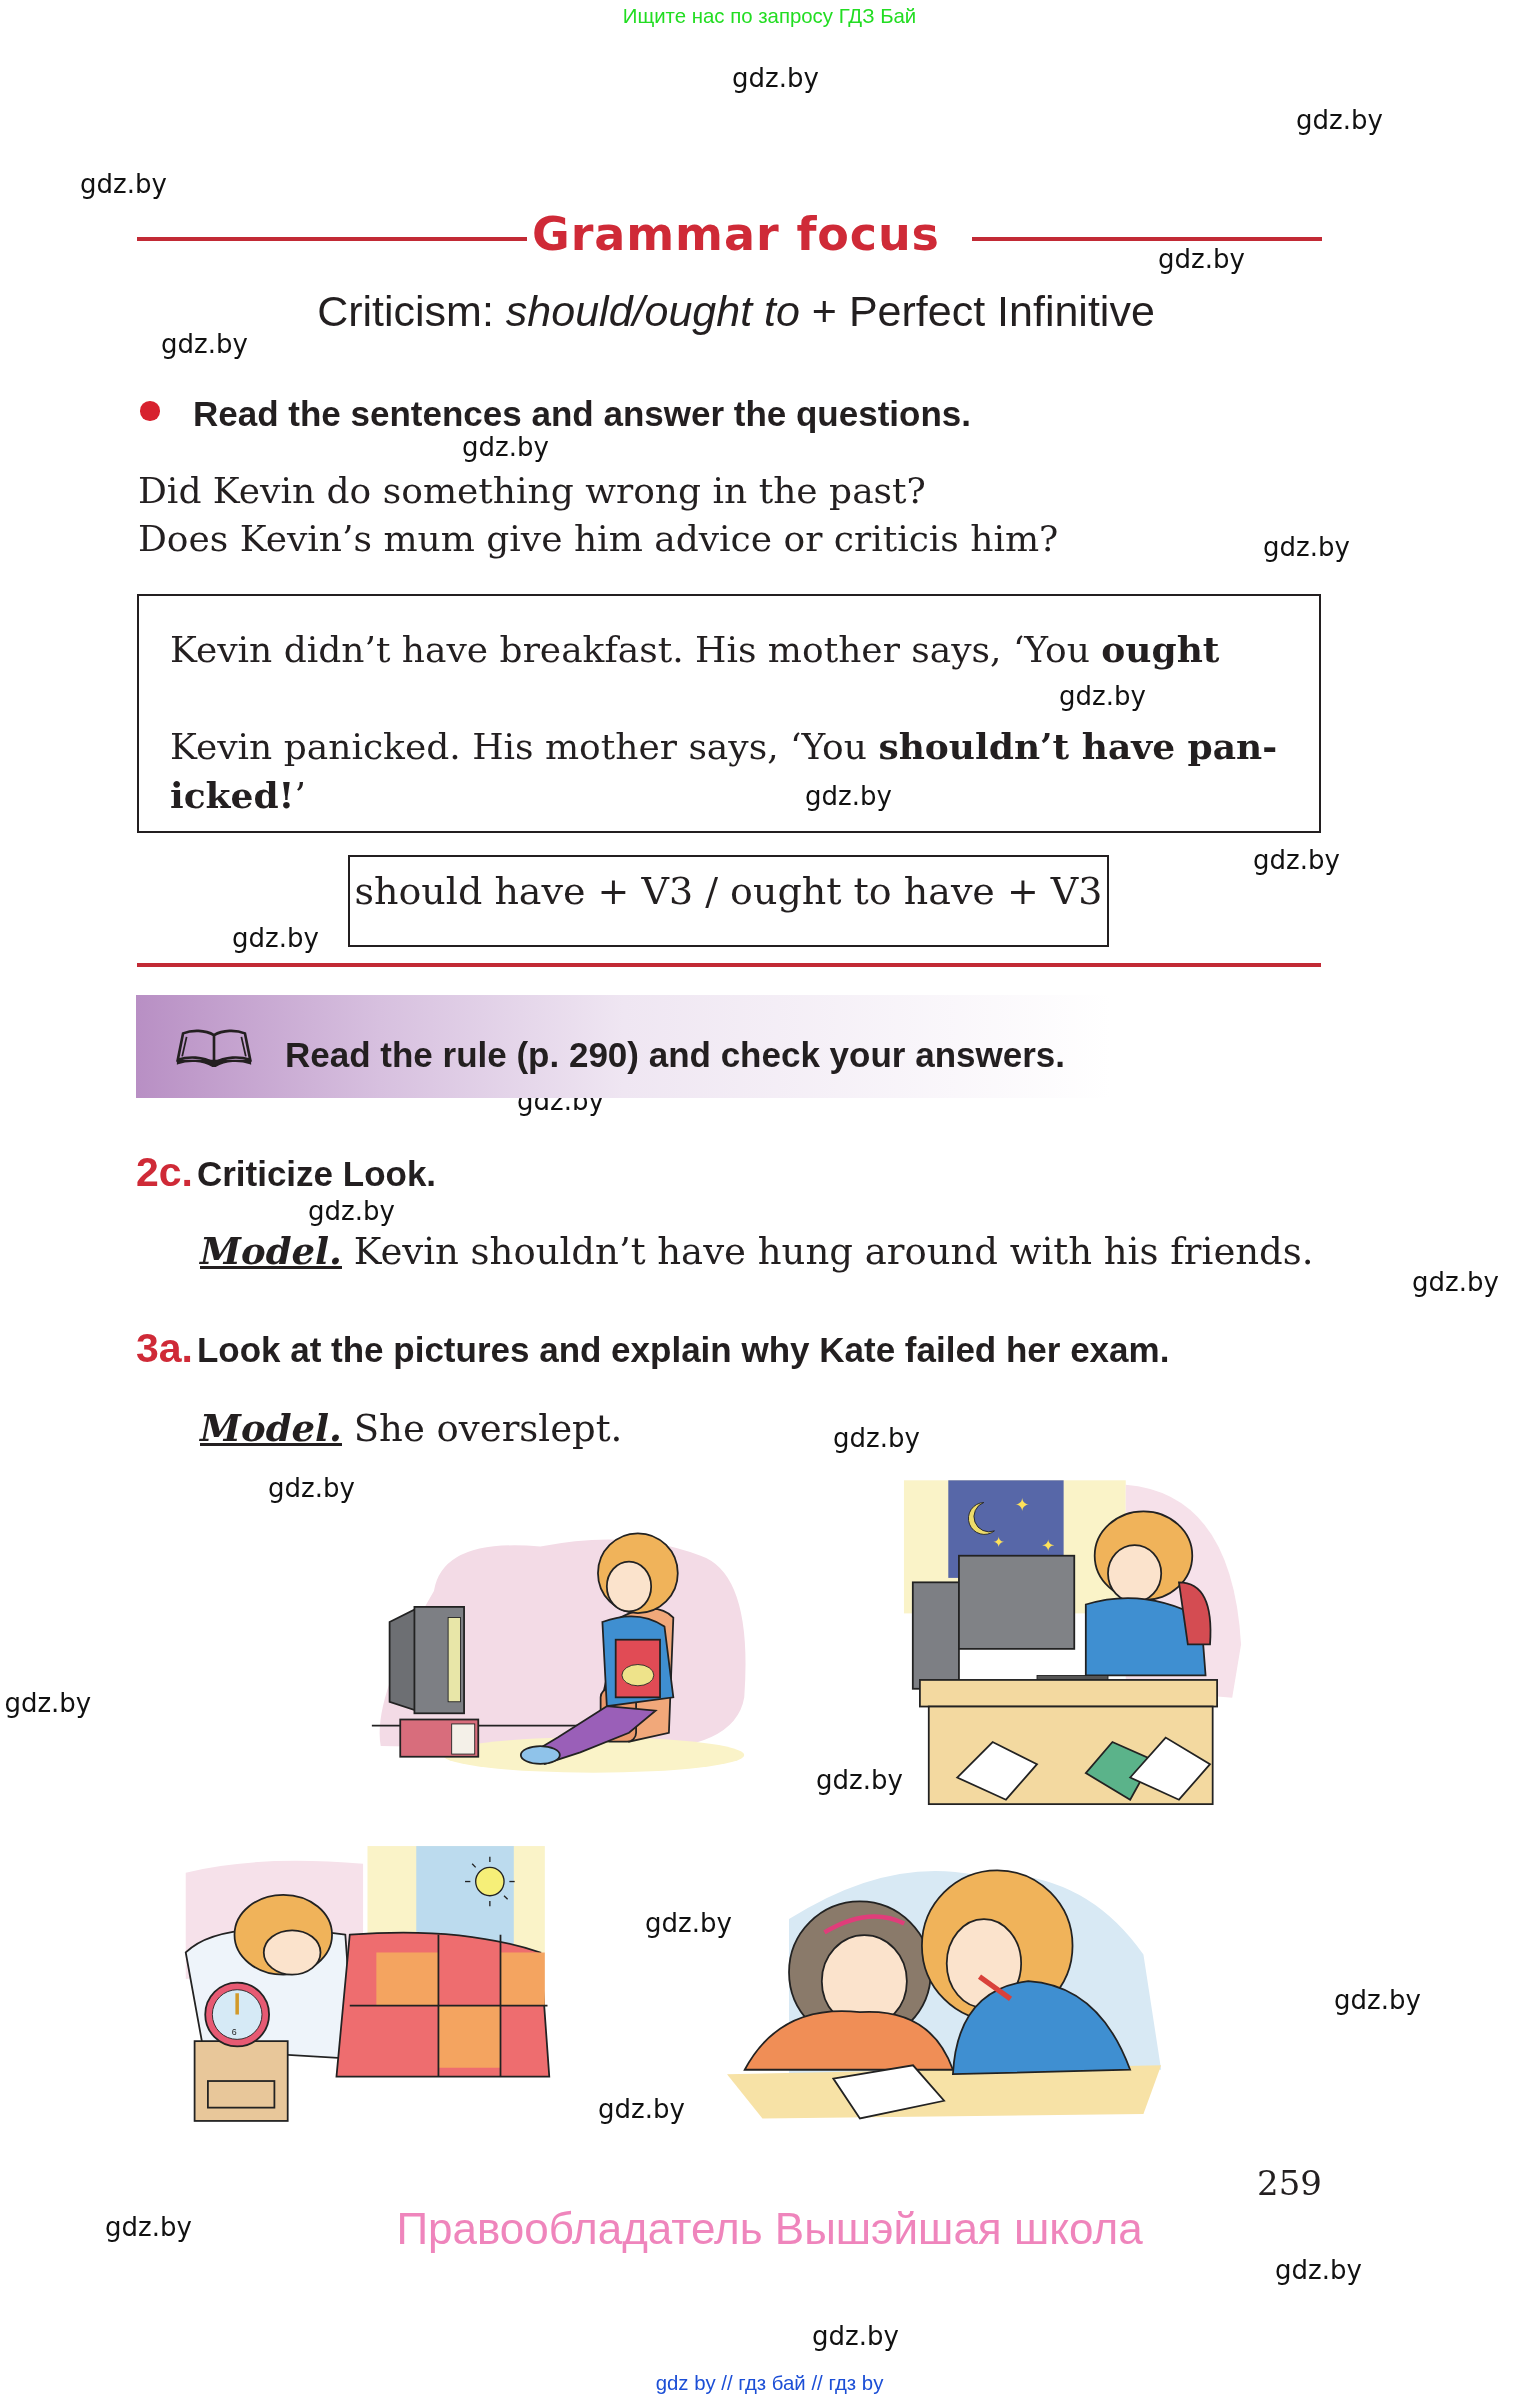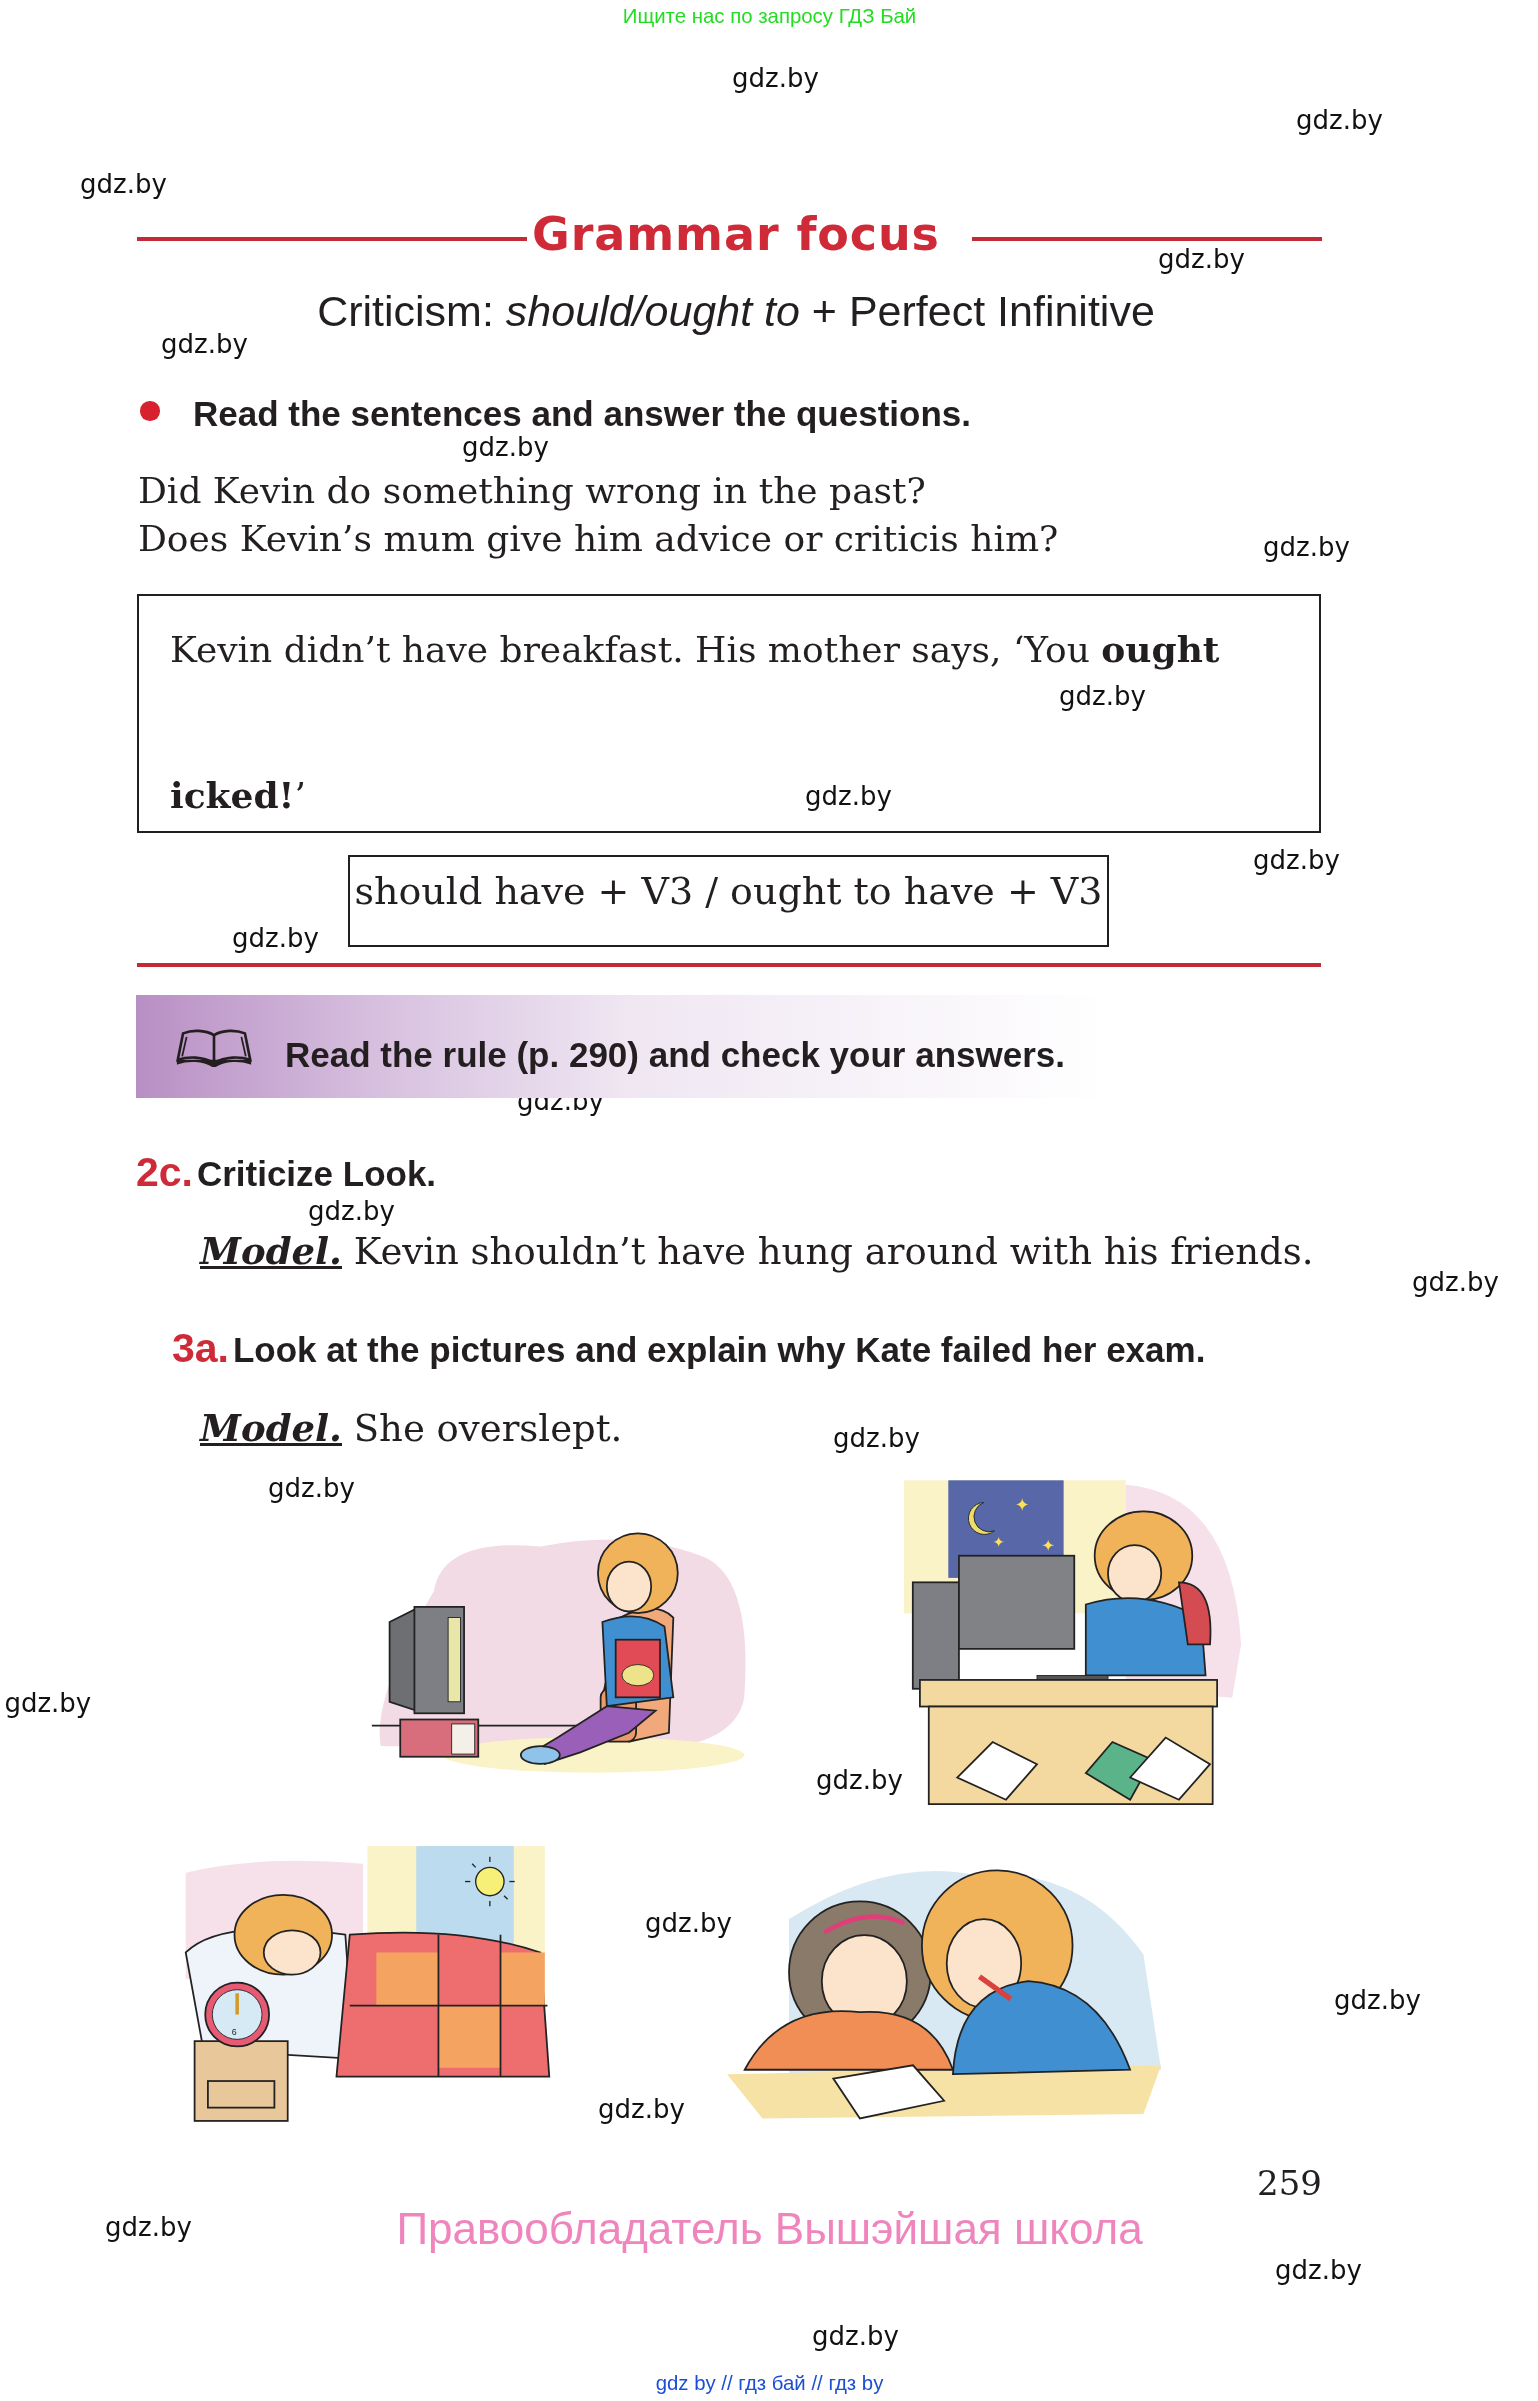--- a/index.html
+++ b/index.html
@@ -68,20 +68,21 @@
 
 <div class="subtitle"><span>Criticism: </span><i>should/ought to</i><span> + Perfect Infinitive</span></div>
 
 <div class="bullet"></div>
 <div class="instr" style="left:193px; top:394px;">Read the sentences and answer the questions.</div>
 <div class="q" style="top:470px;">Did Kevin do something wrong in the past?</div>
 <div class="q" style="top:518px;">Does Kevin’s mum give him advice or criticis him?</div>
 
 <div class="box">
   <div class="box-line" style="top:32px;"><span>Kevin didn’t have breakfast. His mother says, ‘You </span><b>ought</b></div>
+  <div class="box-line" style="top:129px;"><span>Kevin panicked. His mother says, ‘You </span><b>shouldn’t have pan-</b></div>
   <div class="box-line" style="top:178px;"><b>icked!</b><span>’</span></div>
 </div>
 
 <div class="formula">should have + V3 / ought to have + V3</div>
 
 <div class="redline" style="left:137px; top:963px; width:1184px; height:3.5px;"></div>
 
 <div class="rule-band"></div>
 <svg class="book-icon" width="76" height="39" viewBox="0 0 86 44">
   <path d="M43 8 C33 2 18 2 8 6 L2 36 C14 32 30 32 43 40 C56 32 72 32 84 36 L78 6 C68 2 53 2 43 8 Z" fill="none" stroke="#231f20" stroke-width="3"></path>
@@ -90,21 +91,21 @@
   <path d="M12 10 L7 32 M74 10 L79 32" stroke="#231f20" stroke-width="2"></path>
 </svg>
 <div class="rule-text" style="left:285px;"><span>Read the rule (p. 290) and check your answers.</span></div>
 
 <div class="abs" style="left:136px; top:1149px; white-space:nowrap;">
   <span class="ex-num">2c.</span>
   <span class="ex-text">Criticize Look.</span>
 </div>
 <div class="model" style="left:200px; top:1229px;"><i>Model.</i><span> Kevin shouldn’t have hung around with his friends.</span></div>
 
-<div class="abs" style="left:136px; top:1325px; white-space:nowrap;margin-left:36px;">
+<div class="abs" style="left:136px; top:1325px; white-space:nowrap;">
   <span class="ex-num">3a.</span>
   <span class="ex-text">Look at the pictures and explain why Kate failed her exam.</span>
 </div>
 <div class="model" style="left:200px; top:1406px;"><i>Model.</i><span> She overslept.</span></div>
 
 <svg class="pic" style="left:363px; top:1520px;" width="399" height="266" viewBox="0 0 450 300">
   <path d="M80 80 Q90 20 200 30 Q300 10 380 40 Q440 60 430 200 Q420 260 300 260 L20 255 Q10 200 80 80 Z" fill="#f3dbe6"></path>
   <ellipse cx="260" cy="265" rx="170" ry="20" fill="#faf3c8"></ellipse>
   <line x1="10" y1="232" x2="260" y2="232" stroke="#222" stroke-width="2"></line>
 

